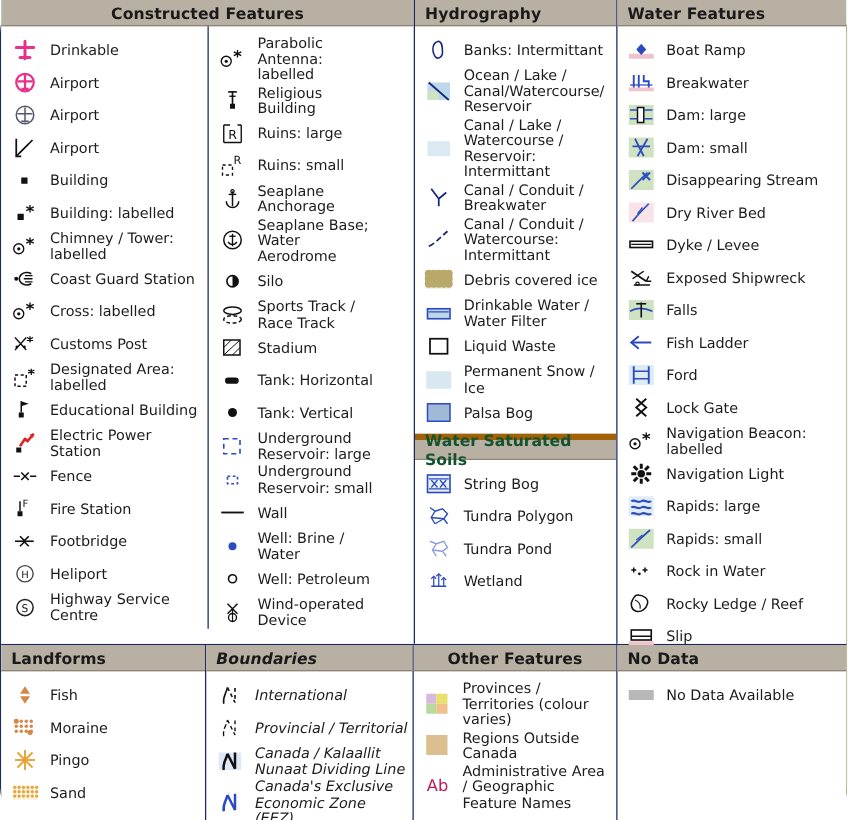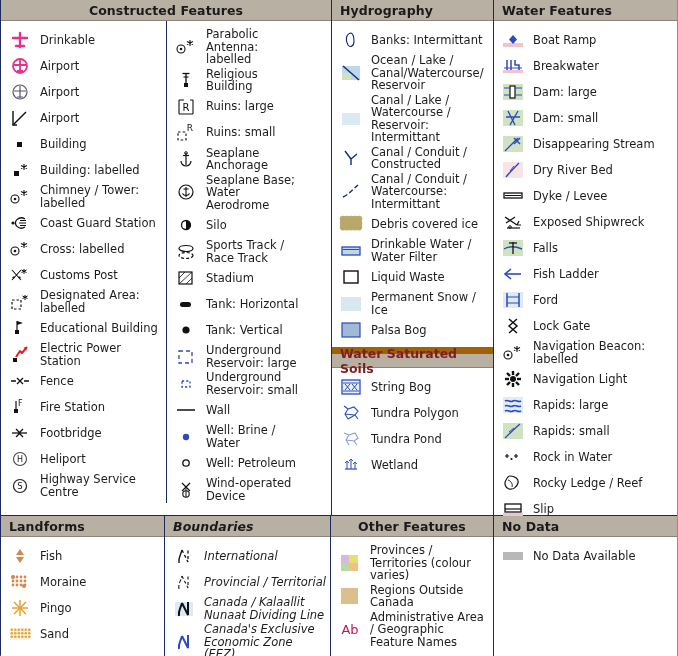--- a/index.html
+++ b/index.html
@@ -10,20 +10,21 @@
     font-family: "DejaVu Sans", "Liberation Sans", sans-serif;
     overflow: hidden;
   }
   #legend {
     width: 678px; height: 656px;
     position: relative;
     background: #ffffff;
     border-left: 1px solid #1b2a5e;
     border-right: 1px solid #9a9150;
     border-bottom: 1px solid #9a9150;
+    border-radius: 26px;
   }
   .band { display: flex; width: 100%; }
   .band-top { height: 515px; }
   .band-bottom { height: 141px; border-top: 1px solid #1b2a5e; justify-content: center; }
 
   .col { position: relative; background: #ffffff; height: 100%; }
   .col + .col { border-left: 1px solid #1b2a5e; }
 
   .col-hdr {
     height: 21px;
@@ -35,25 +36,25 @@
     display: flex;
     align-items: center;
     padding: 0 8px;
     letter-spacing: 0.1px;
   }
   .col-hdr.center { justify-content: center; }
 
   .sub-hdr {
     height: 21px;
     background: #b9b0a4;
-    border-top: 7px solid #a16207;
+    border-top: 5px solid #a16207;
     border-bottom: 1px solid #8d8478;
     font-weight: bold;
     font-size: 12.5px;
-    color: #7f1d1d;
+    color: #14532d;
     display: flex;
     align-items: center;
     padding: 0 8px;
   }
 
   .subcols { display: flex; }
   .subcol { flex: 0 0 auto; }
   .subcol + .subcol { border-left: 1px solid #1b2a5e; }
 
   .items { padding: 6px 0 0 0; }
@@ -452,21 +453,21 @@
               </svg>
             </span>
             <span class="lbl">Canal / Lake / Watercourse / Reservoir: Intermittant</span>
           </div>
           <div class="item">
             <span class="sym">
               <svg width="24" height="20" viewBox="0 0 24 20">
                 <path d="M6 3 L12 11 L12 17 M12 11 L18 6" stroke="#16287a" stroke-width="1.4" fill="none"></path>
               </svg>
             </span>
-            <span class="lbl">Canal / Conduit / Constructed</span>
+            <span class="lbl">Canal / Conduit / Breakwater</span>
           </div>
           <div class="item">
             <span class="sym">
               <svg width="24" height="20" viewBox="0 0 24 20">
                 <path d="M4 16 C9 14 13 9 19 4" stroke="#16287a" stroke-width="1.4" fill="none" stroke-dasharray="5,2.5"></path>
               </svg>
             </span>
             <span class="lbl">Canal / Conduit / Watercourse: Intermittant</span>
           </div>
           <div class="item">

